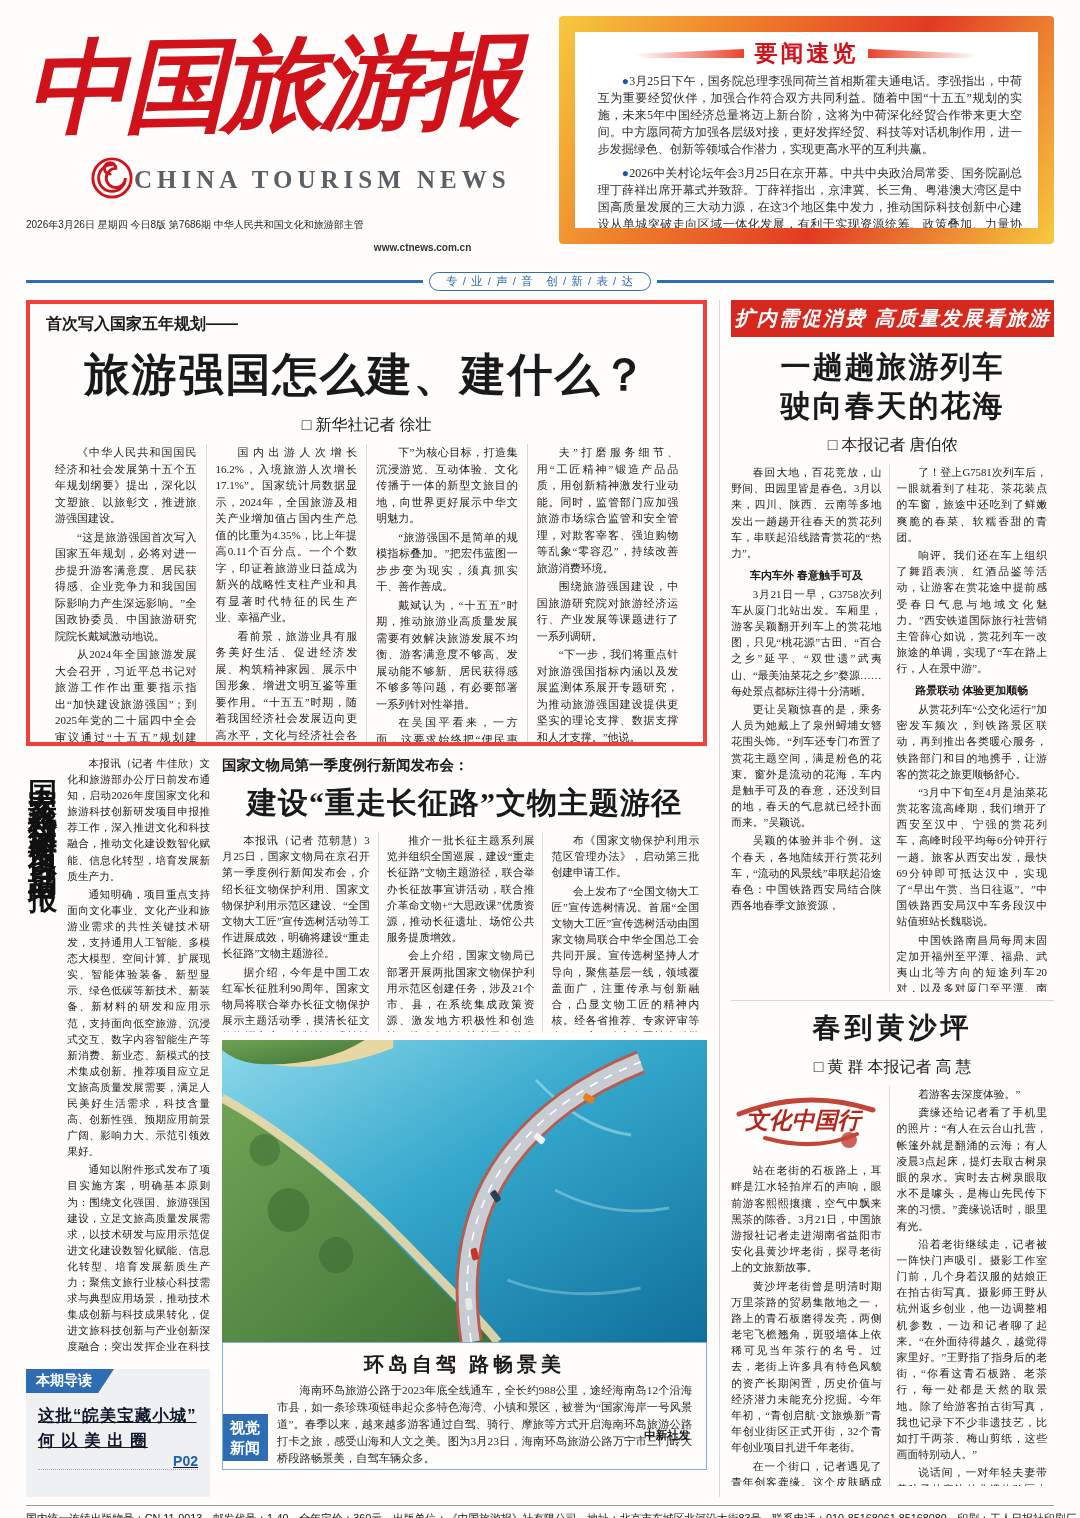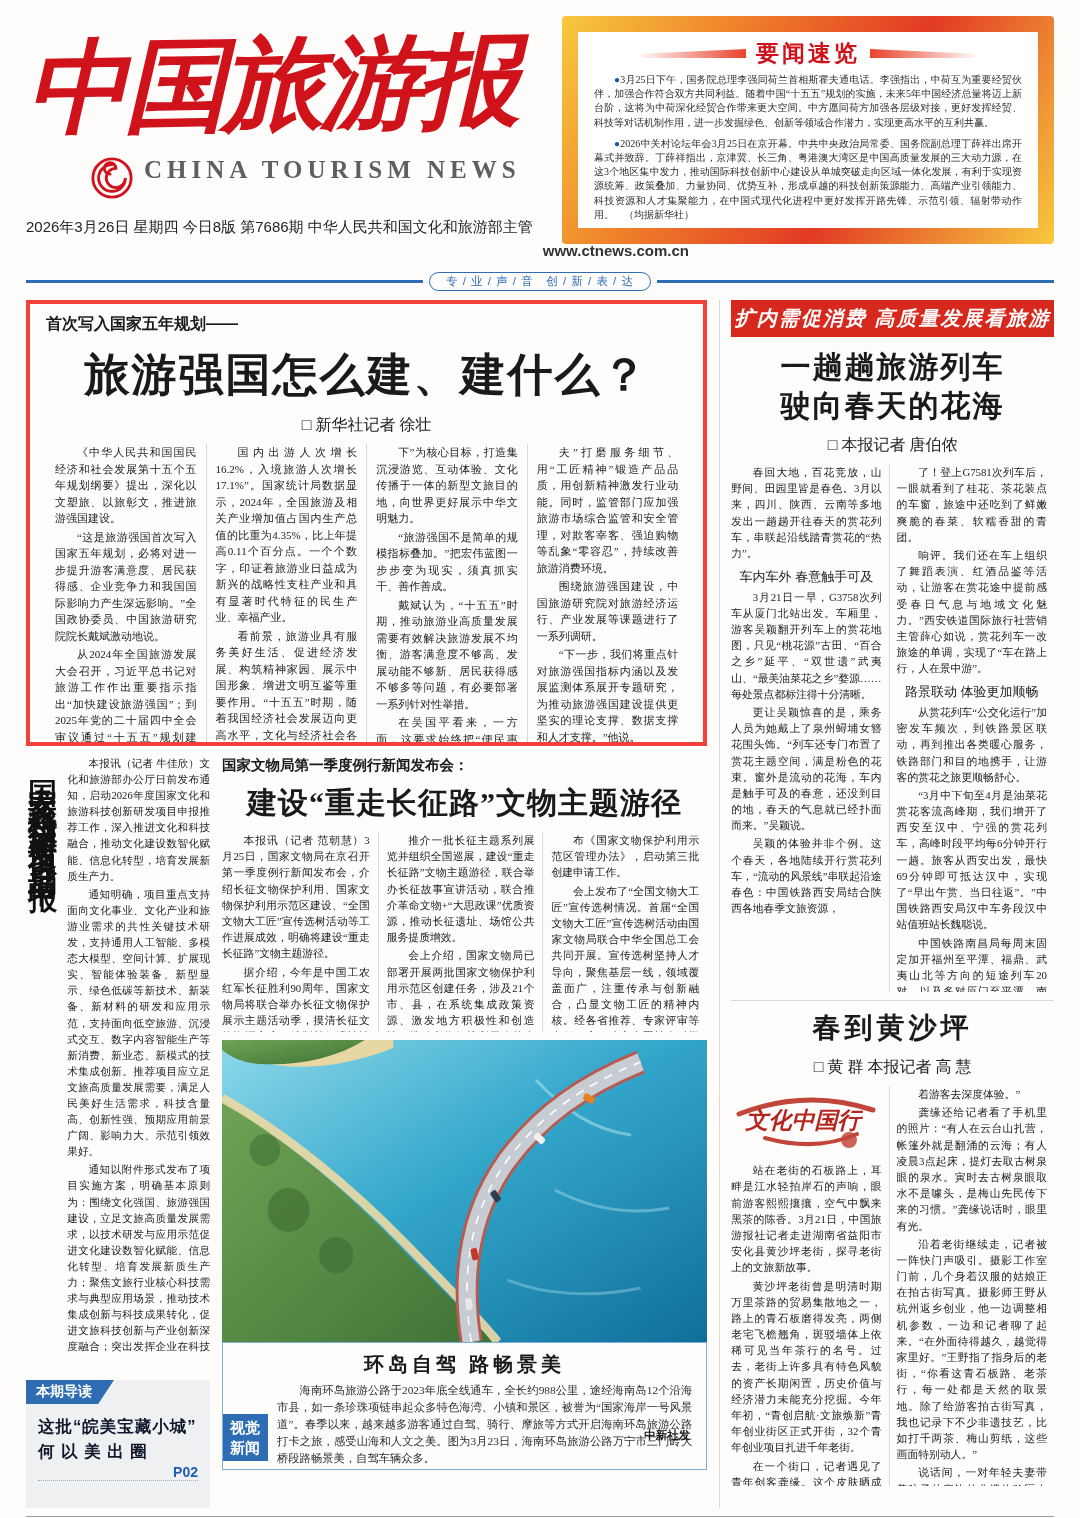--- a/index.html
+++ b/index.html
@@ -7,32 +7,32 @@
     --rule:#d8d8d8;
   }
   *{box-sizing:border-box; margin:0; padding:0;}
   body{background:#eee; font-family:"Liberation Serif","DejaVu Serif",serif; color:var(--ink);}
   .page{width:1080px; height:1518px; background:#fffdfb; margin:0 auto; padding:16px 26px 8px; overflow:hidden; position:relative;}
 
   
   .header{display:flex; justify-content:space-between; gap:16px; height:244px;}
   .mast{width:520px; position:relative;}
   .mast-title{font-size:102px; line-height:1.35; font-weight:900; font-style:italic; color:var(--red); letter-spacing:-4px; white-space:nowrap; transform:rotate(-1deg); }
-  .mast-sub{display:flex; gap:10px; margin:2px 0 0 64px;}
+  .mast-sub{display:flex; align-items:center; margin:2px 0 0 64px;}
   .mast-en{font-size:25px; font-weight:bold; color:#5b6064; letter-spacing:5px; font-family:"Liberation Serif",serif;}
-  .dateline{margin-top:14px; font-size:15px; font-family:"Liberation Sans",sans-serif; color:#222; display:flex; gap:0; white-space:nowrap;}
+  .dateline{margin-top:14px; font-size:10px; font-family:"Liberation Sans",sans-serif; color:#222; display:flex; gap:0; white-space:nowrap;}
   .dateline .site{font-weight:bold; margin-left:10px; color:#333;margin-top:24px;}
 
   .brief{width:498px; height:228px; border-radius:4px; padding:16px; background:linear-gradient(120deg,#f7c93e,#ef7f2a 30%,#e23a24 60%,#f7c93e);}
   .brief-inner{background:#fff; width:100%; height:100%; padding:6px 16px 8px; overflow:hidden;}
   .brief-head{display:flex; align-items:center; justify-content:center; gap:10px; margin-bottom:4px;}
   .swoosh{width:110px; height:9px; background:linear-gradient(90deg,rgba(247,201,62,0),#e8432b); clip-path:polygon(0 55%,100% 0,100% 100%,6% 100%);}
   .swoosh.r{transform:scaleX(-1);}
   .brief-title{font-size:23px; font-weight:900; color:var(--red); letter-spacing:3px; font-family:"Liberation Sans",sans-serif;}
-  .brief-item{font-size:10px; line-height:1.42; text-align:justify; text-indent:2em; color:#2c2c2c; margin-bottom:7px;}
+  .brief-item{font-size:12px; line-height:1.42; text-align:justify; text-indent:2em; color:#2c2c2c; margin-bottom:7px;margin-left:7px;}
   .brief-item::first-letter{color:#1a56a8;}
 
   
   .divider{display:flex; align-items:center; margin:10px 0 8px; height:22px;}
   .divider .line{flex:1; height:3px; background:var(--blue);}
   .badge{border:1.5px solid var(--blue); color:var(--blue); border-radius:12px; padding:1px 16px; font-size:11.5px; letter-spacing:1px; margin:0 6px; font-family:"Liberation Sans",sans-serif; white-space:nowrap;}
 
   
   .main{display:flex; gap:12px;}
   .main-left{width:688px;}
@@ -47,21 +47,21 @@
   .cols4 .col{flex:1; padding:0 9px; font-size:11px; line-height:1.5; text-align:justify; overflow:hidden;}
   .cols4 .col + .col{border-left:1px solid var(--rule);}
   .cols4 p, .listcol p{text-indent:2em; margin-bottom:2px;}
 
   
   .band{display:flex; gap:12px; margin-top:10px;}
   .left-col{width:184px; display:flex; flex-direction:column;}
   .tech{display:flex; gap:8px; height:600px; overflow:hidden;}
   .tech-title{writing-mode:vertical-rl; font-size:29px; font-weight:900; letter-spacing:7px; line-height:1.15; font-family:"Liberation Sans",sans-serif; color:#111;}
   .tech-body{flex:1; font-size:10.6px; line-height:1.52; text-align:justify; overflow:hidden;}
-  .guide{margin-top:24px; background:#eef0f2; height:128px; position:relative; padding:34px 12px 8px;}
+  .guide{margin-top:13px; background:#eef0f2; height:128px; position:relative; padding:34px 12px 8px;text-decoration:underline;}
   .guide-ribbon{position:absolute; top:0; left:0; background:var(--blue); color:#fff; font-weight:bold; font-size:14px; font-family:"Liberation Sans",sans-serif; padding:3px 22px 3px 10px; clip-path:polygon(0 0,100% 0,82% 100%,0 100%);}
   .guide-line{color:#0f172a; font-weight:900; font-size:16.5px; font-family:"Liberation Sans",sans-serif; letter-spacing:1px; line-height:1.5;}
   .guide-pg{color:#1f5fae; font-weight:bold; font-size:14px; text-align:right; border-bottom:1px dotted #9ab0c8; font-family:"Liberation Sans",sans-serif;}
 
   .center-col{flex:1; display:flex; flex-direction:column;}
   .relics-kicker{font-size:14.5px; font-weight:bold; font-family:"Liberation Sans",sans-serif;}
   .relics-hl{font-size:30px; font-weight:900; text-align:center; letter-spacing:1px; margin:8px 0 8px;}
   .cols3{display:flex; height:200px; overflow:hidden;}
   .cols3 .col{flex:1; padding:0 8px; font-size:10.8px; line-height:1.5; text-align:justify; overflow:hidden;}
   .cols3 .col:first-child{padding-left:0;}
@@ -76,21 +76,21 @@
   .visual-label{position:absolute; left:-1px; bottom:8px; background:var(--blue); color:#fff; width:46px; padding:4px 2px; text-align:center; font-size:15px; font-weight:bold; line-height:1.3; font-family:"Liberation Sans",sans-serif;}
 
   
   .banner{background:var(--banner-red); color:#fff; text-align:center; font-size:20px; font-weight:900; font-style:italic; letter-spacing:2px; padding:5px 0; font-family:"Liberation Sans",sans-serif;}
   .train-hl{font-size:30px; font-weight:900; text-align:center; line-height:1.3; margin-top:10px; letter-spacing:2px; font-family:"Liberation Sans",sans-serif;}
   .cols2{display:flex; overflow:hidden;}
   .cols2 .listcol{flex:1; padding:0 7px; font-size:10.8px; line-height:1.5; text-align:justify; overflow:hidden;}
   .cols2 .listcol:first-child{padding-left:0;}
   .cols2 .listcol + .listcol{border-left:1px solid var(--rule);}
   .train-cols{height:528px;}
-  .subhead{text-indent:0 !important; text-align:center; font-weight:normal; font-size:13px; font-family:"Liberation Sans",sans-serif; margin:6px 0;}
+  .subhead{text-indent:0 !important; text-align:center; font-weight:bold; font-size:11px; font-family:"Liberation Sans",sans-serif; margin:6px 0;}
   .huang{margin-top:8px; border-top:1px solid var(--rule); padding-top:8px;}
   .huang-hl{font-size:28px; font-weight:900; text-align:center; letter-spacing:4px;}
   .huang-cols{height:400px; margin-top:4px;}
   .culture-logo{text-align:center; margin:2px 0 6px;}
 
   
   .footer{margin-top:8px; border-top:1px solid #999; padding-top:6px; font-size:10.8px; text-align:center; font-family:"Liberation Sans",sans-serif; color:#111; white-space:nowrap;}
 </style>
 </head>
 <body>

